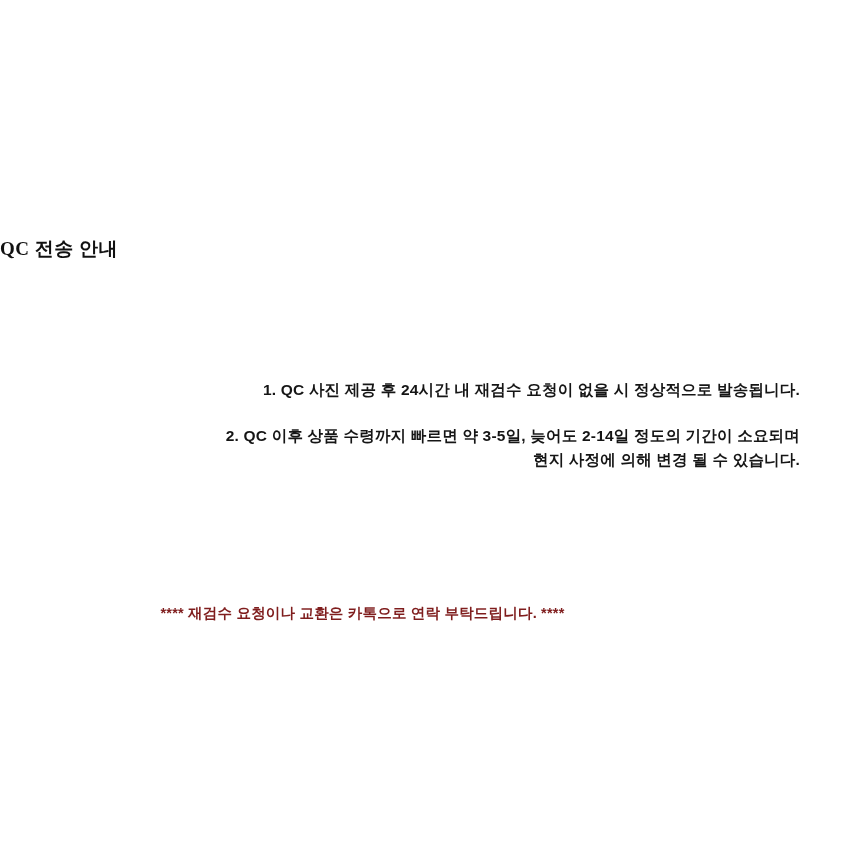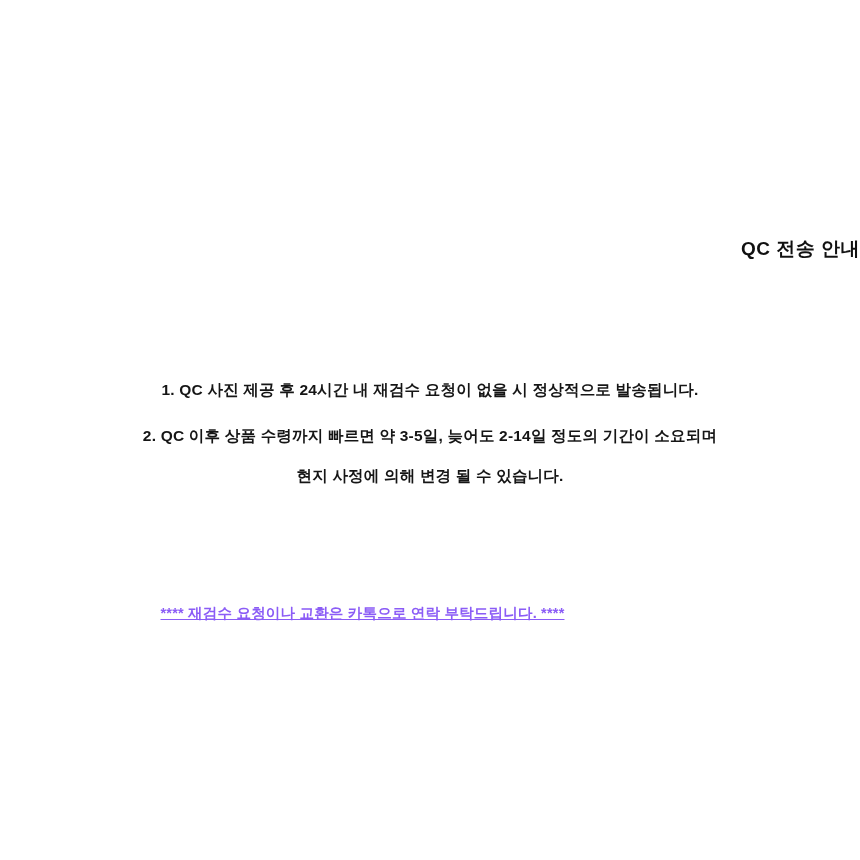--- a/index.html
+++ b/index.html
@@ -18,56 +18,55 @@
     position: relative;
     width: 860px;
     height: 860px;
     box-sizing: border-box;
   }
   .notice-title {
     position: absolute;
     top: 236px;
     left: 0;
     width: 860px;
-    text-align: right;
+    text-align: left;
     font-size: 19px;
     font-weight: bold;
     letter-spacing: 0.5px;
     color: #111111;
+    font-family: Liberation Serif, serif;
   }
   .notice-body {
     position: absolute;
     top: 378px;
     left: 60px;
     width: 740px;
   }
   .notice-line {
-    text-align: center;
+    text-align: right;
     font-size: 15.5px;
     font-weight: bold;
     color: #151515;
     line-height: 1.55;
     letter-spacing: 0.2px;
     margin-bottom: 22px;
   }
   .notice-line .sub {
     display: block;
-    margin-top: 16px;
   }
   .notice-footnote {
     position: absolute;
     top: 604px;
     left: 0;
     width: 725px;
     text-align: center;
     font-size: 14.5px;
     font-weight: bold;
-    color: #8b5cf6;
+    color: #7f1d1d;
     letter-spacing: 0.2px;
-    text-decoration: underline;
   }
 </style>
 </head>
 <body>
 
 <div class="page">
 
   <div class="notice-title">QC 전송 안내</div>
 
   <div class="notice-body">

